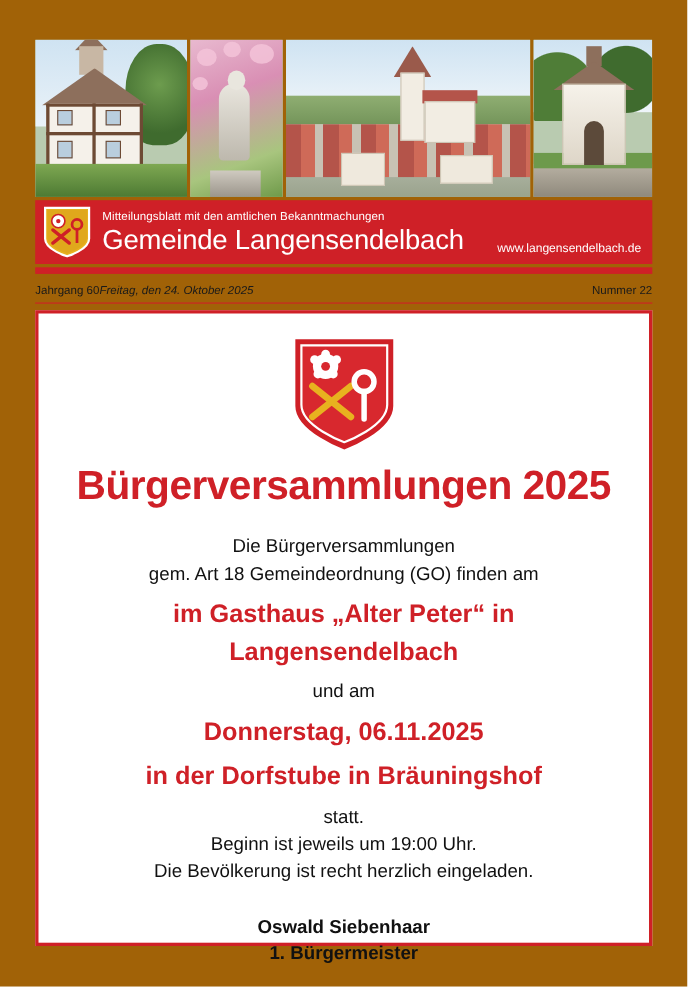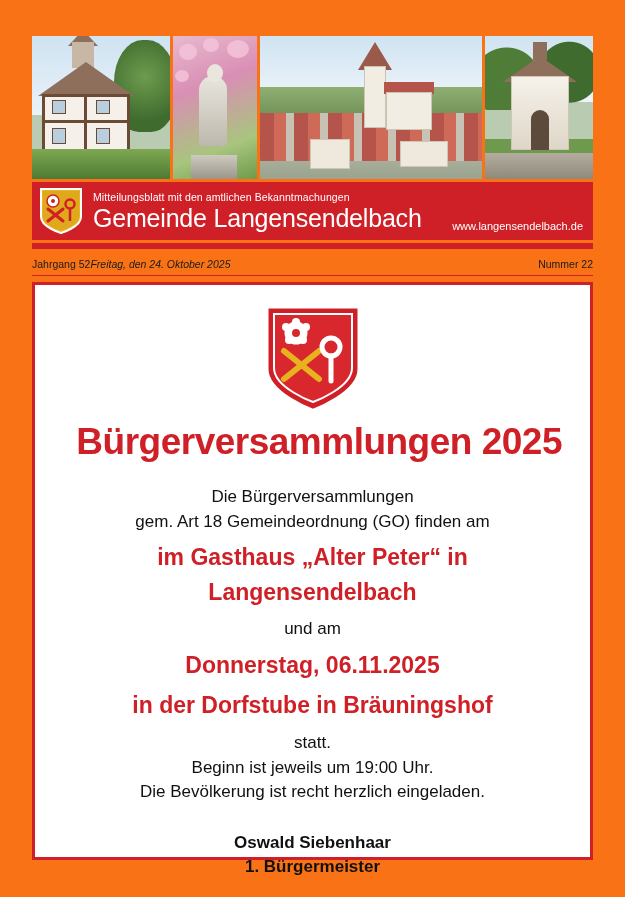--- a/index.html
+++ b/index.html
@@ -8,21 +8,21 @@
     padding: 0;
     width: 625px;
     height: 897px;
     background: #ffffff;
     font-family: "Liberation Sans", sans-serif;
   }
   .page {
     position: relative;
     width: 625px;
     height: 897px;
-    background: #f97316;
+    background: #a16207;
     overflow: hidden;
     padding-left: 20px;
   }
 
   
   .masthead {
     position: absolute;
     left: 32px;
     top: 36px;
     width: 561px;
@@ -200,21 +200,20 @@
     text-align: center;
     padding: 22px 28px 18px 28px;
   }
   .coat { margin: 0 auto 10px auto; width: 92px; height: 104px; }
   .headline {
     color: #cf2027;
     font-size: 37px;
     font-weight: bold;
     letter-spacing: -.5px;
     margin: 2px 0 22px 0;
-    text-align: right;
   }
   .body-line {
     font-size: 17px;
     color: #111;
     line-height: 1.45;
   }
   .strong-red {
     color: #cf2027;
     font-size: 23px;
     font-weight: bold;
@@ -312,21 +311,21 @@
         <div class="subline">Mitteilungsblatt mit den amtlichen Bekanntmachungen</div>
         <div class="maintitle">Gemeinde Langensendelbach</div>
       </div>
       <div class="website">www.langensendelbach.de</div>
     </div>
 
     <div class="redrule"></div>
   </div>
 
   <div class="issueline">
-    <div>Jahrgang 52</div>
+    <div>Jahrgang 60</div>
     <div class="center">Freitag, den 24. Oktober 2025</div>
     <div>Nummer 22</div>
   </div>
 
   <div class="notice">
 
     <div class="coat">
       <svg width="92" height="104" viewBox="0 0 92 104" aria-hidden="true">
         <path d="M3 3 H89 V62 C89 84 46 100 46 100 C46 100 3 84 3 62 Z" fill="#cf2027" stroke="#cf2027" stroke-width="3"></path>
         <path d="M7 7 H85 V61 C85 81 46 95 46 95 C46 95 7 81 7 61 Z" fill="#d8282e" stroke="#ffffff" stroke-width="2"></path>

